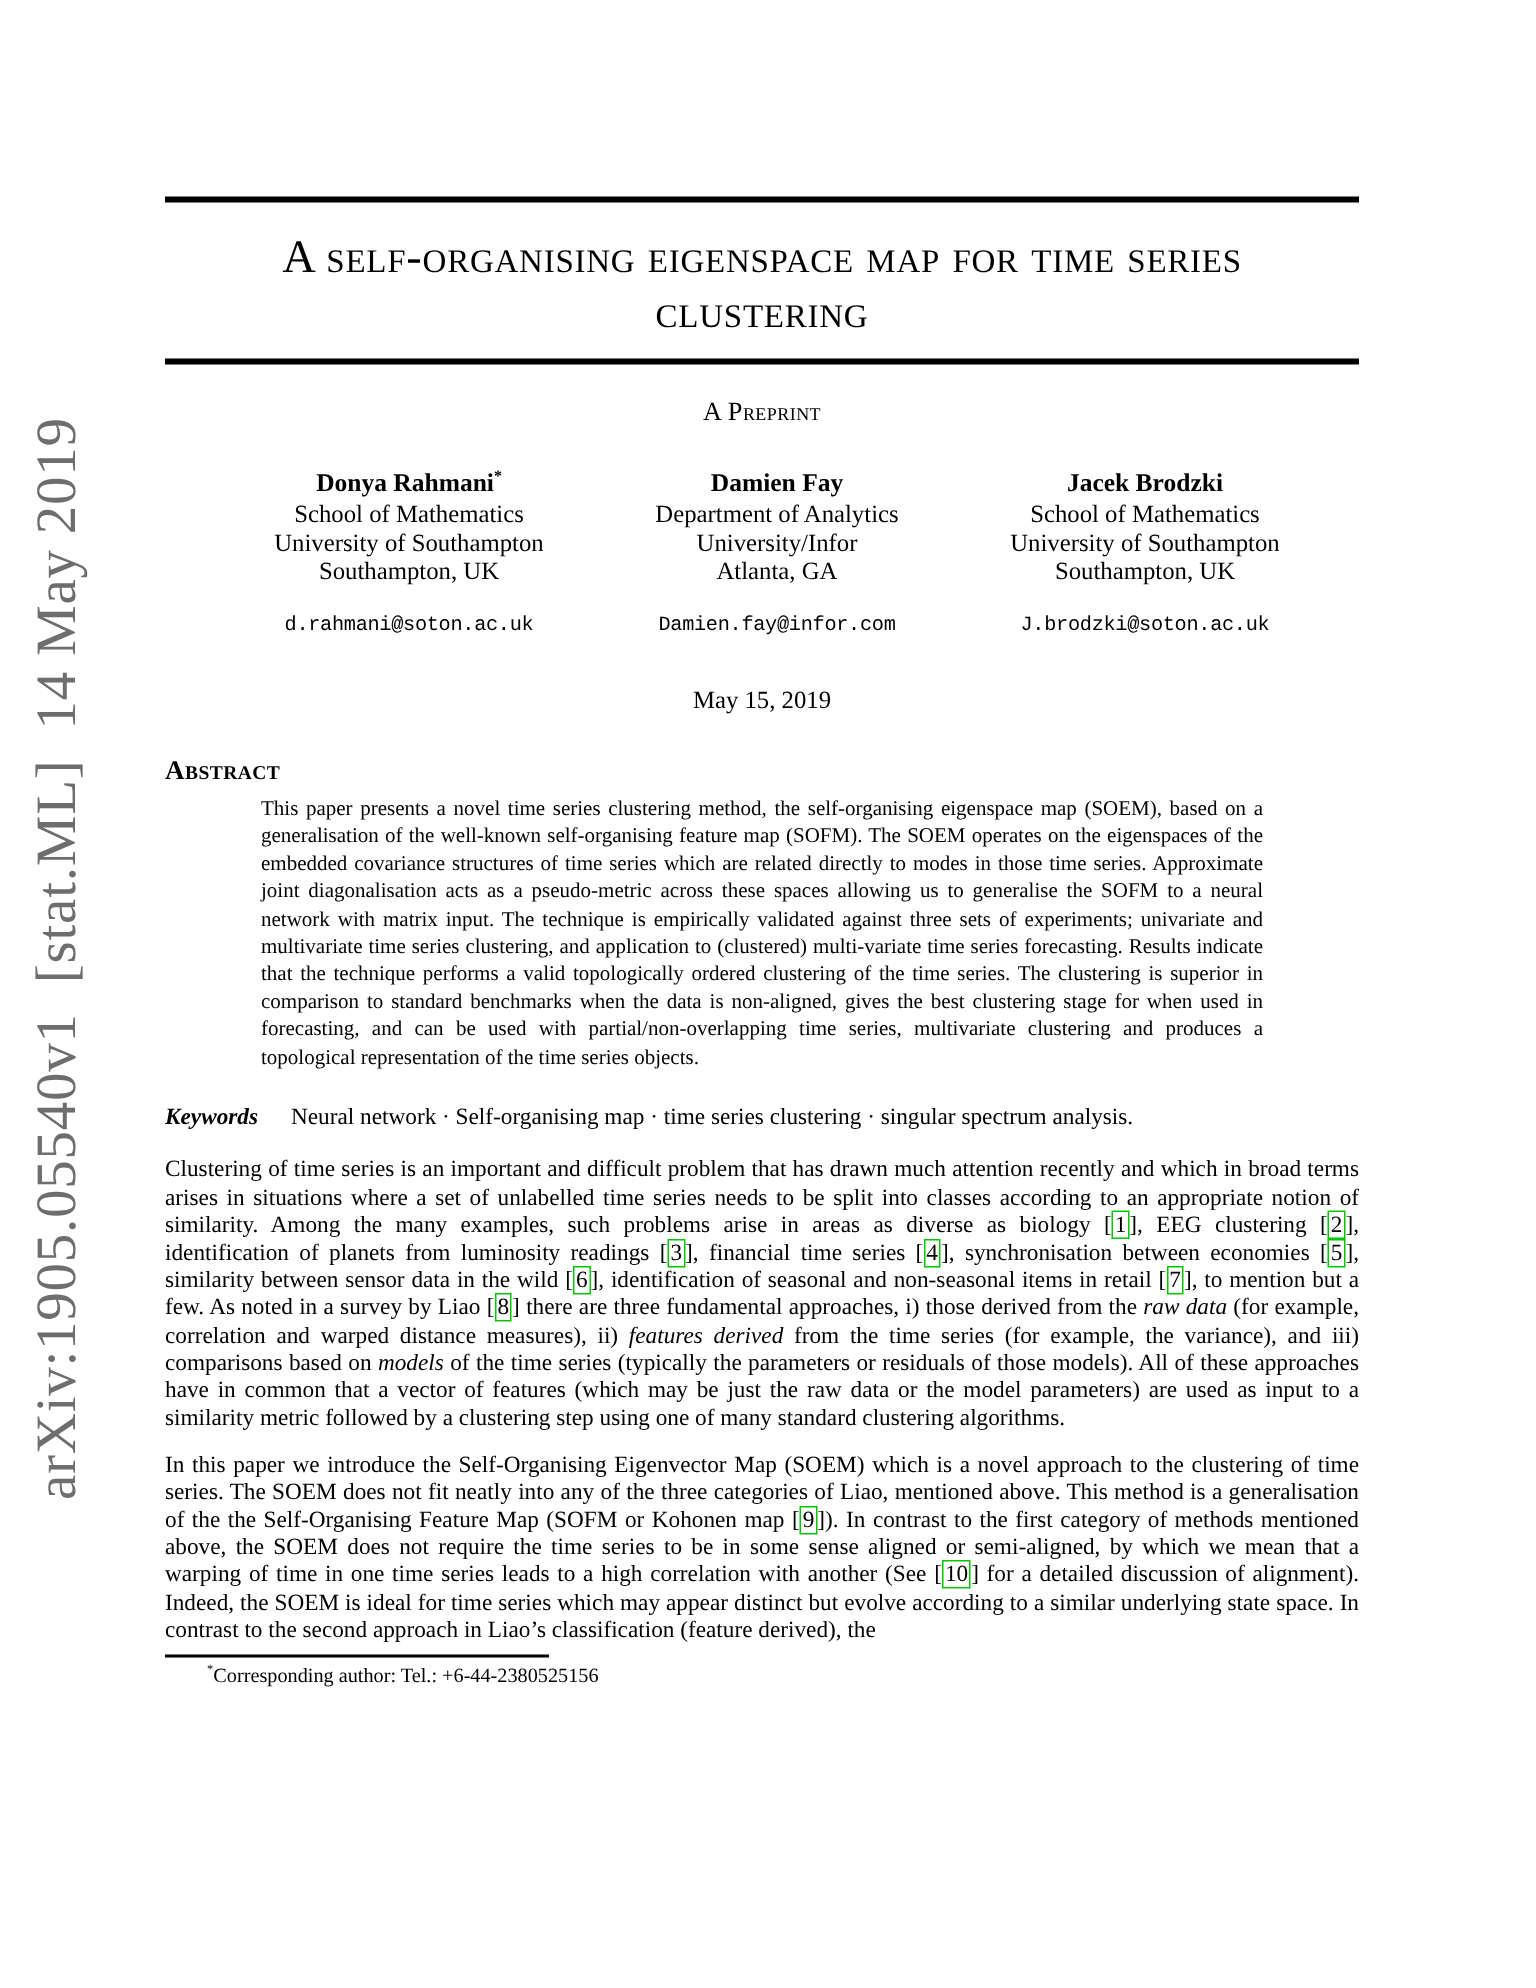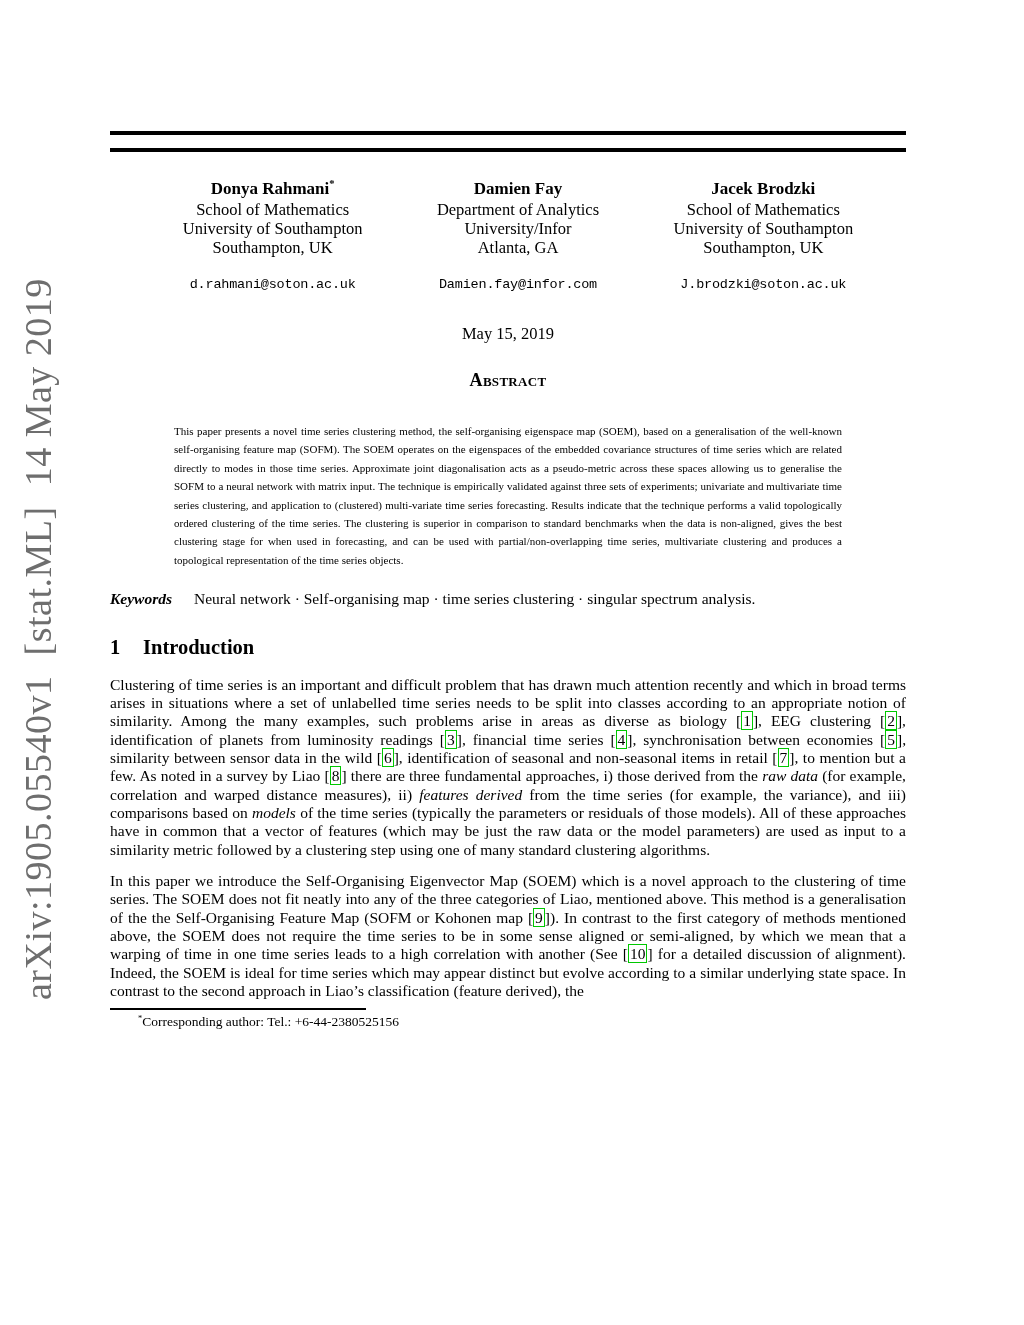--- a/index.html
+++ b/index.html
@@ -52,29 +52,29 @@
     padding-left: 40px; padding-right: 20px;
   }
   .author { flex: 1; text-align: center; font-size: 16.5px; line-height: 19px; }
   .author-name { font-weight: bold; font-size: 17px; margin-bottom: 2px; }
   .author-email {
     font-family: "Liberation Mono", "DejaVu Sans Mono", monospace;
     font-size: 13.5px; margin-top: 18px; letter-spacing: -0.2px;
   }
   .date { margin-top: 30px; text-align: center; font-size: 16.5px; }
   .abs-head {
-    margin-top: 26px; text-align: center;
+    margin-top: 26px; 
     font-weight: bold; font-variant: small-caps;
     font-size: 18px; letter-spacing: 0.3px;
   }
   .abs-body {
-    margin: 31px auto 0;
+    margin: 7px auto 0;
     width: 668px;
     text-align: justify;
-    font-size: 11px;
+    font-size: 14px;
     line-height: 18.4px;
   }
   .keywords { margin-top: 21px; font-size: 15.5px; line-height: 18.4px; }
   .kw-label { font-weight: bold; font-style: italic; margin-right: 22px; }
   .sec-head { margin-top: 27px; font-size: 20.5px; font-weight: bold; }
   .sec-num { display: inline-block; min-width: 33px; }
   .para {
     margin-top: 17px;
     text-align: justify;
     font-size: 15.5px;
@@ -93,23 +93,25 @@
 </style>
 </head>
 <body>
 
 <div class="arxiv-strip">arXiv:1905.05540v1  [stat.ML]  14 May 2019</div>
 
 <div class="content">
 
   <div class="rule rule-top"></div>
 
+  <div class="title">A self-organising eigenspace map for time series clustering</div>
 
   <div class="rule rule-mid"></div>
 
+  <div class="preprint">A Preprint</div>
 
   <div class="authors">
     <div class="author">
       <div class="author-name"><span>Donya Rahmani</span><sup class="mark">*</sup></div>
       <div>School of Mathematics</div>
       <div>University of Southampton</div>
       <div>Southampton, UK</div>
       <div class="author-email">d.rahmani@soton.ac.uk</div>
     </div>
     <div class="author">
@@ -131,23 +133,20 @@
   <div class="date">May 15, 2019</div>
 
   <div class="abs-head">Abstract</div>
 
   <div class="abs-body">This paper presents a novel time series clustering method, the self-organising eigenspace map (SOEM), based on a generalisation of the well-known self-organising feature map (SOFM). The SOEM operates on the eigenspaces of the embedded covariance structures of time series which are related directly to modes in those time series. Approximate joint diagonalisation acts as a pseudo-metric across these spaces allowing us to generalise the SOFM to a neural network with matrix input. The technique is empirically validated against three sets of experiments; univariate and multivariate time series clustering, and application to (clustered) multi-variate time series forecasting. Results indicate that the technique performs a valid topologically ordered clustering of the time series. The clustering is superior in comparison to standard benchmarks when the data is non-aligned, gives the best clustering stage for when used in forecasting, and can be used with partial/non-overlapping time series, multivariate clustering and produces a topological representation of the time series objects.</div>
 
   <div class="keywords">
     <span class="kw-label">Keywords</span><span>Neural network · Self-organising map · time series clustering · singular spectrum analysis.</span>
   </div>
 
-  <div class="sec-head">
-    <span class="sec-num">1</span><span>Introduction</span>
-  </div>
 
   <div class="para"><span>Clustering of time series is an important and difficult problem that has drawn much attention recently and which in broad terms arises in situations where a set of unlabelled time series needs to be split into classes according to an appropriate notion of similarity. Among the many examples, such problems arise in areas as diverse as biology </span>[<span class="cite">1</span>]<span>, EEG clustering </span>[<span class="cite">2</span>]<span>, identification of planets from luminosity readings </span>[<span class="cite">3</span>]<span>, financial time series </span>[<span class="cite">4</span>]<span>, synchronisation between economies </span>[<span class="cite">5</span>]<span>, similarity between sensor data in the wild </span>[<span class="cite">6</span>]<span>, identification of seasonal and non-seasonal items in retail </span>[<span class="cite">7</span>]<span>, to mention but a few. As noted in a survey by Liao </span>[<span class="cite">8</span>]<span> there are three fundamental approaches, i) those derived from the </span><span class="em">raw data</span><span> (for example, correlation and warped distance measures), ii) </span><span class="em">features derived</span><span> from the time series (for example, the variance), and iii) comparisons based on </span><span class="em">models</span><span> of the time series (typically the parameters or residuals of those models). All of these approaches have in common that a vector of features (which may be just the raw data or the model parameters) are used as input to a similarity metric followed by a clustering step using one of many standard clustering algorithms.</span></div>
 
   <div class="para second"><span>In this paper we introduce the Self-Organising Eigenvector Map (SOEM) which is a novel approach to the clustering of time series. The SOEM does not fit neatly into any of the three categories of Liao, mentioned above. This method is a generalisation of the the Self-Organising Feature Map (SOFM or Kohonen map </span>[<span class="cite">9</span>]<span>). In contrast to the first category of methods mentioned above, the SOEM does not require the time series to be in some sense aligned or semi-aligned, by which we mean that a warping of time in one time series leads to a high correlation with another (See </span>[<span class="cite">10</span>]<span> for a detailed discussion of alignment). Indeed, the SOEM is ideal for time series which may appear distinct but evolve according to a similar underlying state space. In contrast to the second approach in Liao’s classification (feature derived), the</span></div>
 
   <div class="fn-rule"></div>
   <div class="footnote">
     <sup class="mark">*</sup><span>Corresponding author: Tel.: +6-44-2380525156</span>
   </div>
 

